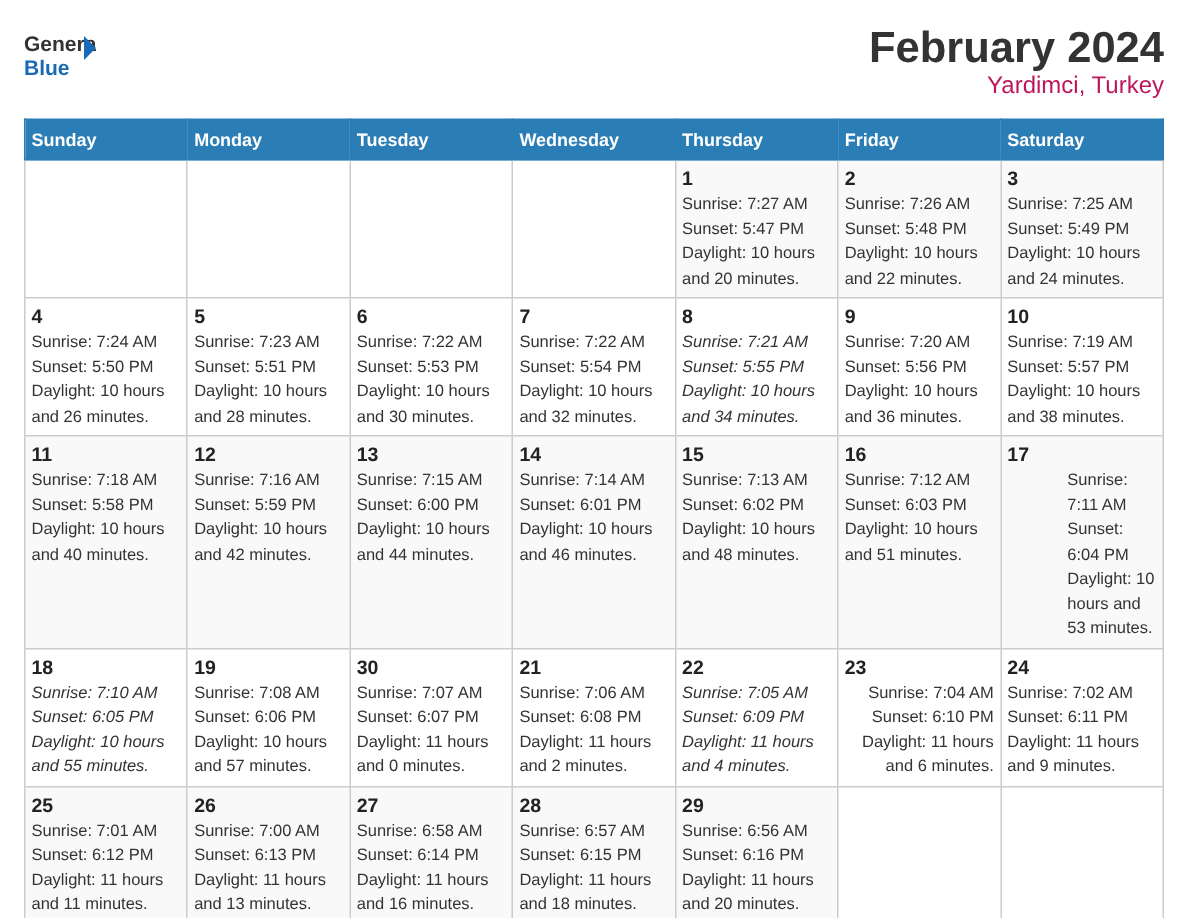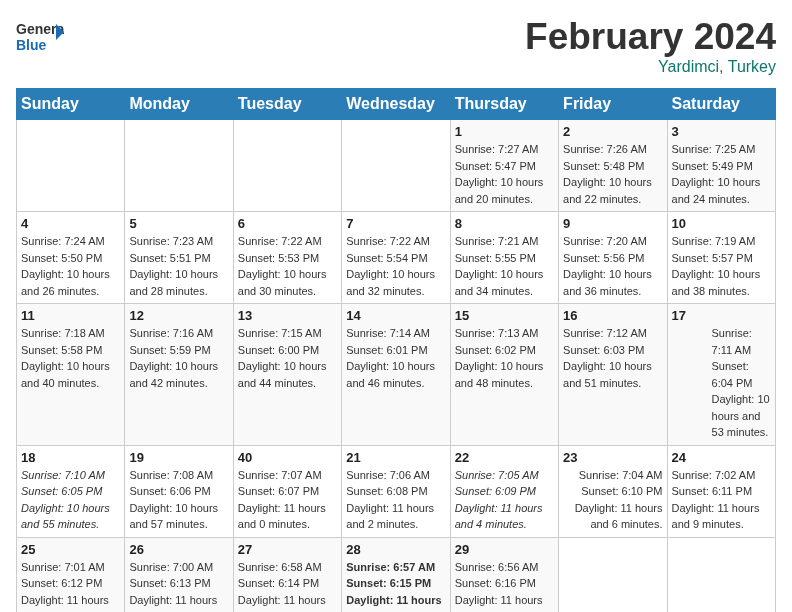--- a/index.html
+++ b/index.html
@@ -17,39 +17,39 @@
       margin-bottom: 12px;
     }
     .logo {
       display: flex;
       align-items: center;
     }
     .title-block {
       text-align: right;
     }
     .calendar-title {
-      font-size: 37px;
+      font-size: 29px;
       font-weight: bold;
       color: #333;
     }
     .calendar-subtitle {
       font-size: 16px;
-      color: #0f766e;
+      color: #be185d;
     }
     table {
       width: 100%;
       border-collapse: collapse;
       font-size: 11px;
     }
     thead tr th {
       background-color: #2a7db5;
       color: #fff;
       padding: 6px 4px;
       text-align: left;
-      font-size: 16px;
+      font-size: 12px;
       font-weight: bold;
       border: 1px solid #2a7db5;
     }
     tbody tr td {
       border: 1px solid #ccc;
       vertical-align: top;
       padding: 4px;
       width: 108px;
       min-height: 80px;
       background: #fff;
@@ -148,21 +148,21 @@
 Daylight: 10 hours and 30 minutes.</div>
         </td>
         <td>
           <div class="day-num">7</div>
           <div class="day-details" style="white-space: pre-line;">Sunrise: 7:22 AM
 Sunset: 5:54 PM
 Daylight: 10 hours and 32 minutes.</div>
         </td>
         <td>
           <div class="day-num">8</div>
-          <div class="day-details" style="white-space: pre-line;">Sunrise: 7:21 AM
+          <div class="day-details" style="white-space: pre-line; font-style: italic;">Sunrise: 7:21 AM
 Sunset: 5:55 PM
 Daylight: 10 hours and 34 minutes.</div>
         </td>
         <td>
           <div class="day-num">9</div>
           <div class="day-details" style="white-space: pre-line;">Sunrise: 7:20 AM
 Sunset: 5:56 PM
 Daylight: 10 hours and 36 minutes.</div>
         </td>
         <td>
@@ -223,21 +223,21 @@
 Sunset: 6:05 PM
 Daylight: 10 hours and 55 minutes.</div>
         </td>
         <td>
           <div class="day-num">19</div>
           <div class="day-details" style="white-space: pre-line;">Sunrise: 7:08 AM
 Sunset: 6:06 PM
 Daylight: 10 hours and 57 minutes.</div>
         </td>
         <td>
-          <div class="day-num">40</div>
+          <div class="day-num">30</div>
           <div class="day-details" style="white-space: pre-line;">Sunrise: 7:07 AM
 Sunset: 6:07 PM
 Daylight: 11 hours and 0 minutes.</div>
         </td>
         <td>
           <div class="day-num">21</div>
           <div class="day-details" style="white-space: pre-line;">Sunrise: 7:06 AM
 Sunset: 6:08 PM
 Daylight: 11 hours and 2 minutes.</div>
         </td>
@@ -274,21 +274,21 @@
 Daylight: 11 hours and 13 minutes.</div>
         </td>
         <td>
           <div class="day-num">27</div>
           <div class="day-details" style="white-space: pre-line;">Sunrise: 6:58 AM
 Sunset: 6:14 PM
 Daylight: 11 hours and 16 minutes.</div>
         </td>
         <td>
           <div class="day-num">28</div>
-          <div class="day-details" style="white-space: pre-line; font-weight: bold;">Sunrise: 6:57 AM
+          <div class="day-details" style="white-space: pre-line;">Sunrise: 6:57 AM
 Sunset: 6:15 PM
 Daylight: 11 hours and 18 minutes.</div>
         </td>
         <td>
           <div class="day-num">29</div>
           <div class="day-details" style="white-space: pre-line;">Sunrise: 6:56 AM
 Sunset: 6:16 PM
 Daylight: 11 hours and 20 minutes.</div>
         </td>
         <td class="empty-cell"></td>

